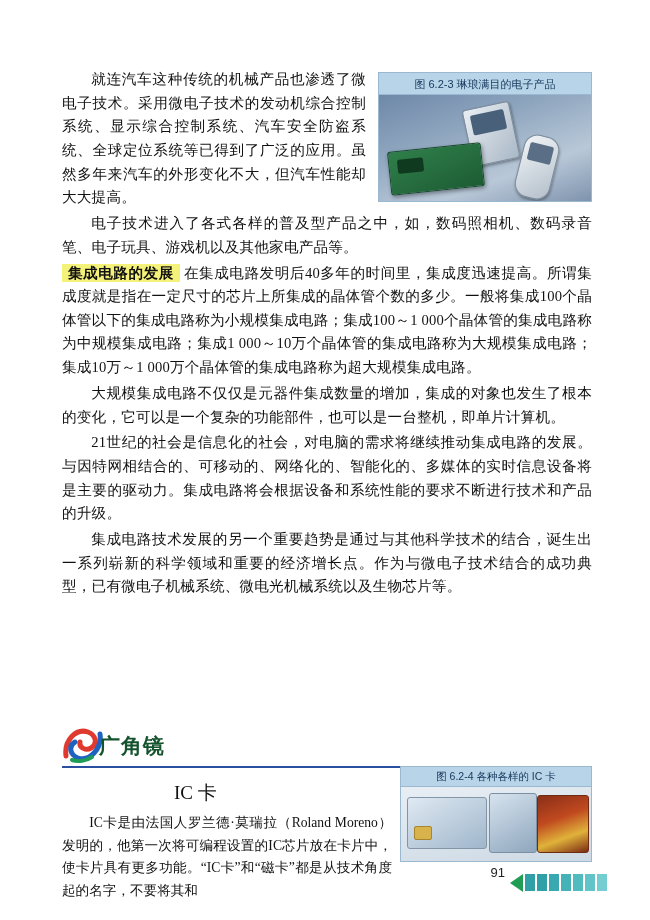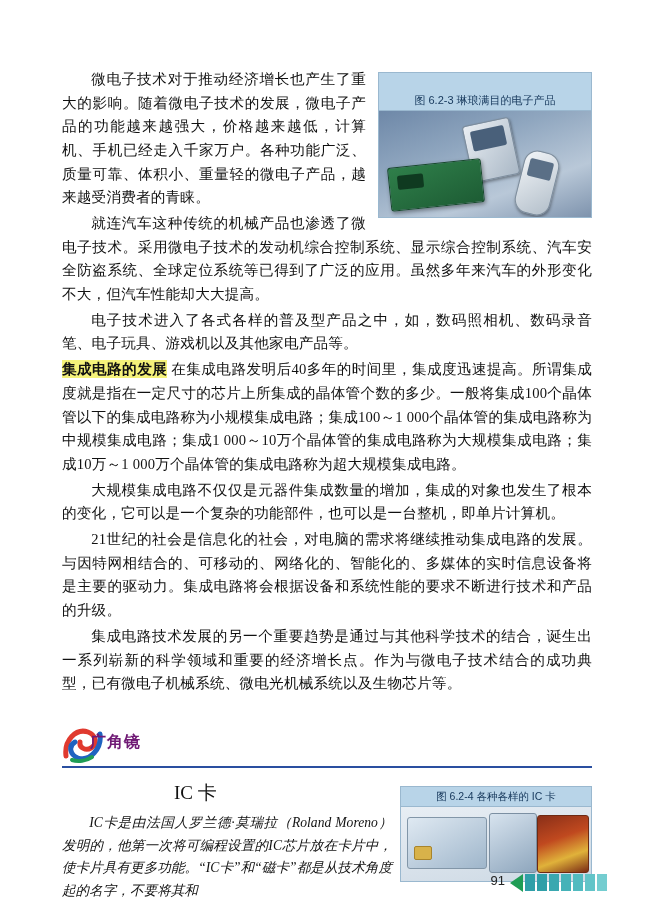--- a/index.html
+++ b/index.html
@@ -42,21 +42,21 @@
     float: right;
     width: 214px;
     margin: 4px 0 4px 12px;
     position: relative;
   }
   .fig1 .cap {
     background: #b8d4e8;
     border: 1px solid #9ab8cf;
     font-size: 11px;
     text-align: center;
-    padding: 20px 0 2px 0;
+    padding: 4px 0 2px 0;
     color: #14365a;
     font-family: "Liberation Sans", sans-serif;
   }
   .fig1 .imgbox {
     height: 106px;
     border: 1px solid #9ab8cf;
     border-top: none;
     background: linear-gradient(160deg,#6e88a8 0%, #8fa6bf 35%, #b9c8d8 70%, #7e93ad 100%);
     position: relative;
     overflow: hidden;
@@ -105,21 +105,21 @@
     box-shadow: 1px 2px 3px rgba(0,0,0,.35);
   }
   .fig1 .dev-c:after {
     content:"";
     position:absolute; left:5px; top:8px; right:5px; height:18px;
     background:#5a6f86; border-radius:2px;
   }
 
   .highlight {
     background: #f5f27a;
-    padding: 1px 0;
+    padding: 1px 6px;
     font-weight: bold;
   }
 
   
   .guang {
     position: absolute;
     left: 62px;
     top: 726px;
     width: 530px;
   }
@@ -128,24 +128,24 @@
     height: 40px;
     width: 200px;
   }
   .logo-swirl {
     position: absolute;
     left: 0; top: 0;
     width: 42px; height: 38px;
   }
   .guang-title {
     position: absolute;
-    left: 28px; top: 6px;
-    font-size: 16px;
+    left: 37px; top: 6px;
+    font-size: 21px;
     font-weight: bold;
-    color: #701a75;
+    color: #14532d;
     font-family: "Liberation Serif", serif;
     letter-spacing: 1px;
   }
   .guang-underline {
     position: absolute;
     left: 0; top: 40px;
     width: 530px; height: 2px;
     background: #2a4fa0;
   }
   .ic-title {
@@ -156,27 +156,26 @@
     font-family: "Liberation Serif", serif;
   }
   .ic-body {
     width: 330px;
     font-size: 13.6px;
     line-height: 1.66;
     text-align: justify;
     text-justify: inter-ideograph;
     text-indent: 2em;
     margin-top: 6px;
-    font-style: italic;
   }
 
   .fig2 {
     position: absolute;
     right: 0;
-    top: 60px;
+    top: 40px;
     width: 192px;
     border-radius: 23px;
   }
   .fig2 .cap {
     background: #b8d4e8;
     border: 1px solid #9ab8cf;
     font-size: 10.5px;
     text-align: center;
     padding: 3px 0 2px 0;
     color: #14365a;
@@ -211,21 +210,21 @@
   .card-c {
     position: absolute; left: 136px; top: 8px;
     width: 50px; height: 56px;
     background: linear-gradient(160deg,#8a2f18,#c0491f 40%,#e0b23a 70%,#7a2b14);
     border: 1px solid #6e2a13;
     border-radius: 3px;
   }
   .page-num {
     position: absolute;
     right: 145px;
-    bottom: 32px;
+    bottom: 40px;
     font-size: 13px;
     font-family: "Liberation Sans", sans-serif;
     color: #222;
   }
   .arrow-strip {
     position: absolute;
     right: 22px;
     bottom: 28px;
     width: 118px;
     height: 19px;
@@ -253,21 +252,20 @@
 
     <div class="fig1">
       <div class="cap">图 6.2-3 琳琅满目的电子产品</div>
       <div class="imgbox">
         <div class="dev-a"></div>
         <div class="dev-b"></div>
         <div class="dev-c"></div>
       </div>
     </div>
 
-    <p class="para">微电子技术对于推动经济增长也产生了重大的影响。随着微电子技术的发展，微电子产品的功能越来越强大，价格越来越低，计算机、手机已经走入千家万户。各种功能广泛、质量可靠、体积小、重量轻的微电子产品，越来越受消费者的青睐。</p>
     <p class="para">就连汽车这种传统的机械产品也渗透了微电子技术。采用微电子技术的发动机综合控制系统、显示综合控制系统、汽车安全防盗系统、全球定位系统等已得到了广泛的应用。虽然多年来汽车的外形变化不大，但汽车性能却大大提高。</p>
     <p class="para">电子技术进入了各式各样的普及型产品之中，如，数码照相机、数码录音笔、电子玩具、游戏机以及其他家电产品等。</p>
 
     <p class="para noindent">
       <span class="highlight">集成电路的发展</span>
       <span>在集成电路发明后40多年的时间里，集成度迅速提高。所谓集成度就是指在一定尺寸的芯片上所集成的晶体管个数的多少。一般将集成100个晶体管以下的集成电路称为小规模集成电路；集成100～1 000个晶体管的集成电路称为中规模集成电路；集成1 000～10万个晶体管的集成电路称为大规模集成电路；集成10万～1 000万个晶体管的集成电路称为超大规模集成电路。</span>
     </p>
 
     <p class="para">大规模集成电路不仅仅是元器件集成数量的增加，集成的对象也发生了根本的变化，它可以是一个复杂的功能部件，也可以是一台整机，即单片计算机。</p>
 

